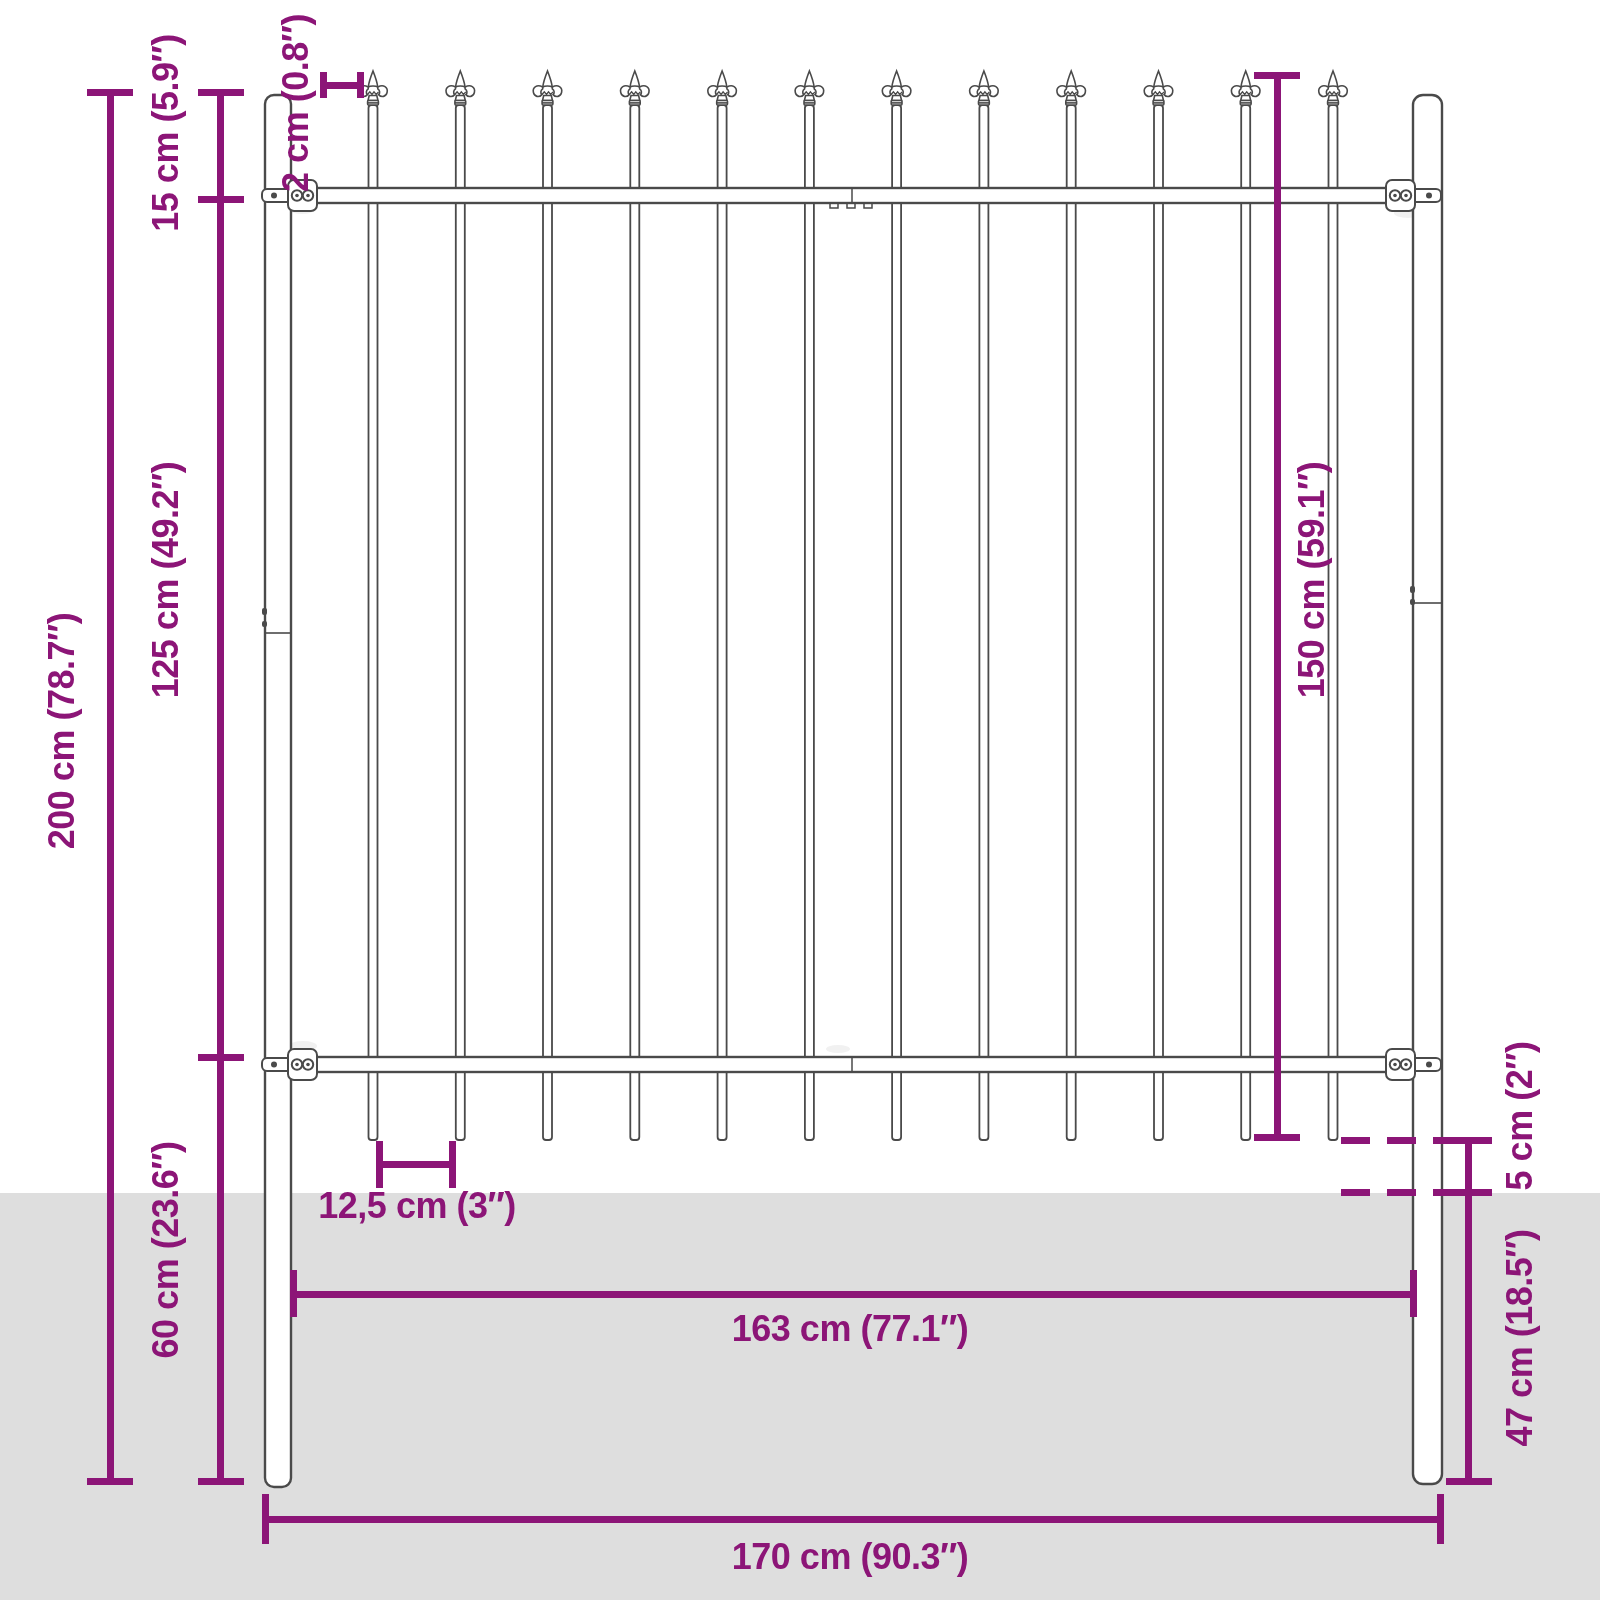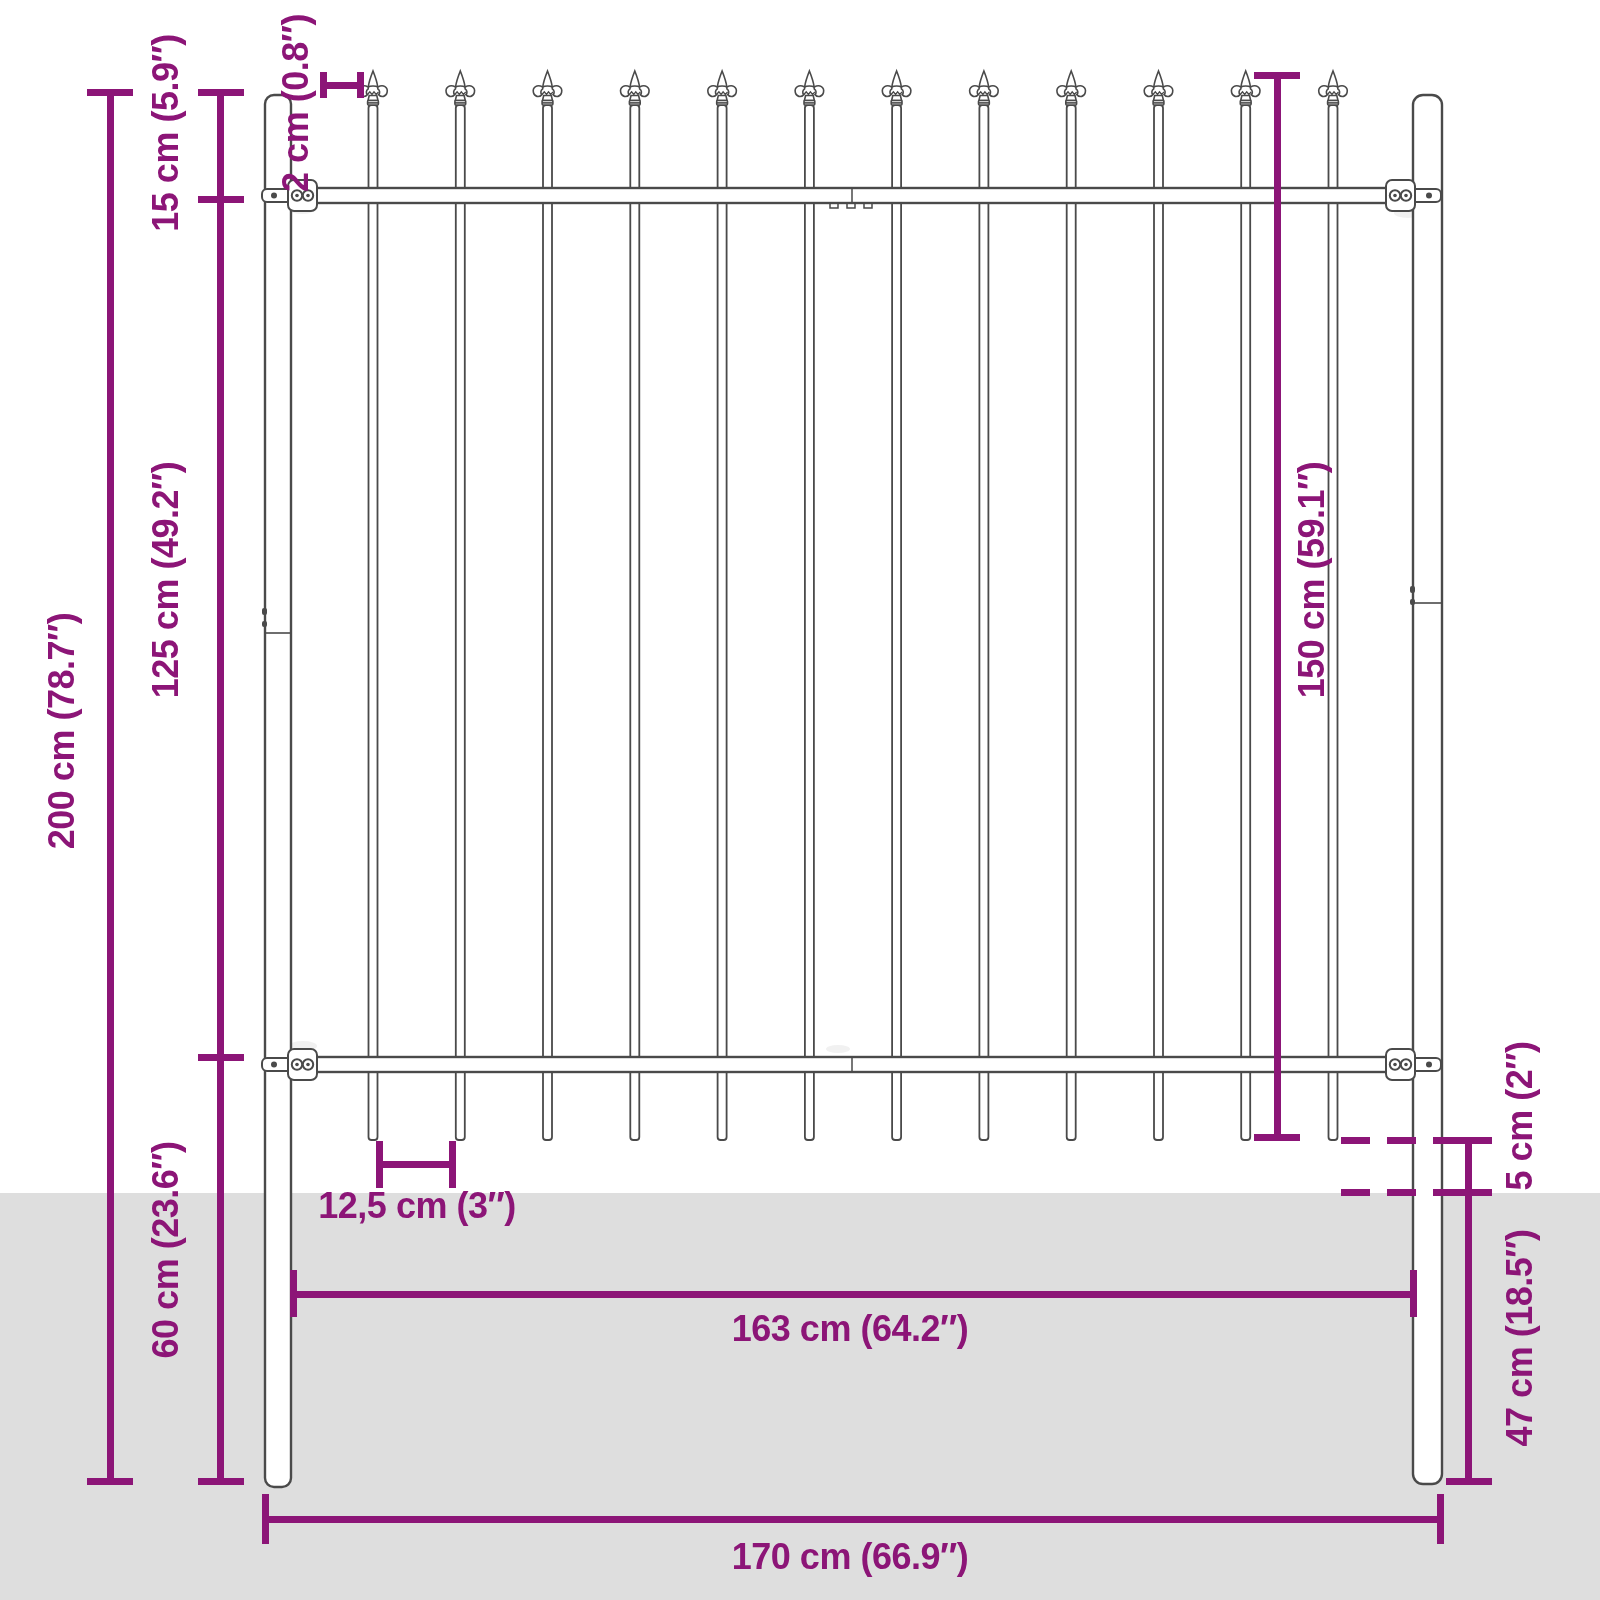--- a/index.html
+++ b/index.html
@@ -168,16 +168,16 @@
 
   <div class="lbl vert" style="left:62px;top:731px">200 cm (78.7″)</div>
   <div class="lbl vert" style="left:166px;top:133px">15 cm (5.9″)</div>
   <div class="lbl vert" style="left:166px;top:580px">125 cm (49.2″)</div>
   <div class="lbl vert" style="left:166px;top:1250px">60 cm (23.6″)</div>
   <div class="lbl vert" style="left:296px;top:103px">2 cm (0.8″)</div>
   <div class="lbl vert" style="left:1312px;top:580px">150 cm (59.1″)</div>
   <div class="lbl vert" style="left:1520px;top:1116px">5 cm (2″)</div>
   <div class="lbl vert" style="left:1520px;top:1338px">47 cm (18.5″)</div>
   <div class="lbl" style="left:417px;top:1206px">12,5 cm (3″)</div>
-  <div class="lbl" style="left:850px;top:1329px">163 cm (64.2″)</div>
-  <div class="lbl" style="left:850px;top:1557px">170 cm (66.9″)</div>
+  <div class="lbl" style="left:850px;top:1329px">163 cm (77.1″)</div>
+  <div class="lbl" style="left:850px;top:1557px">170 cm (90.3″)</div>
 
 </div>
 
 </body></html>

